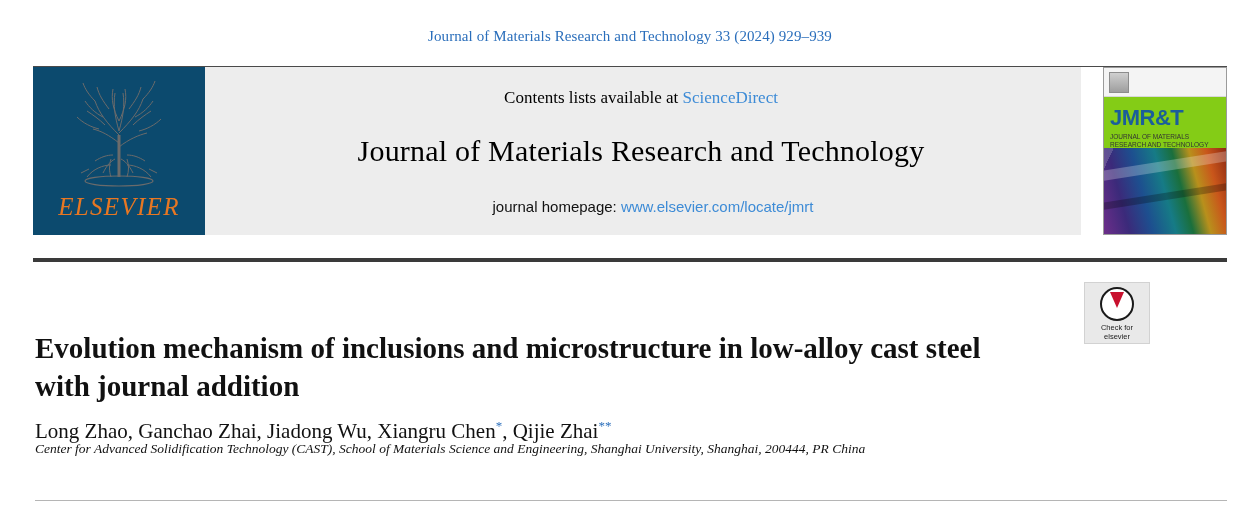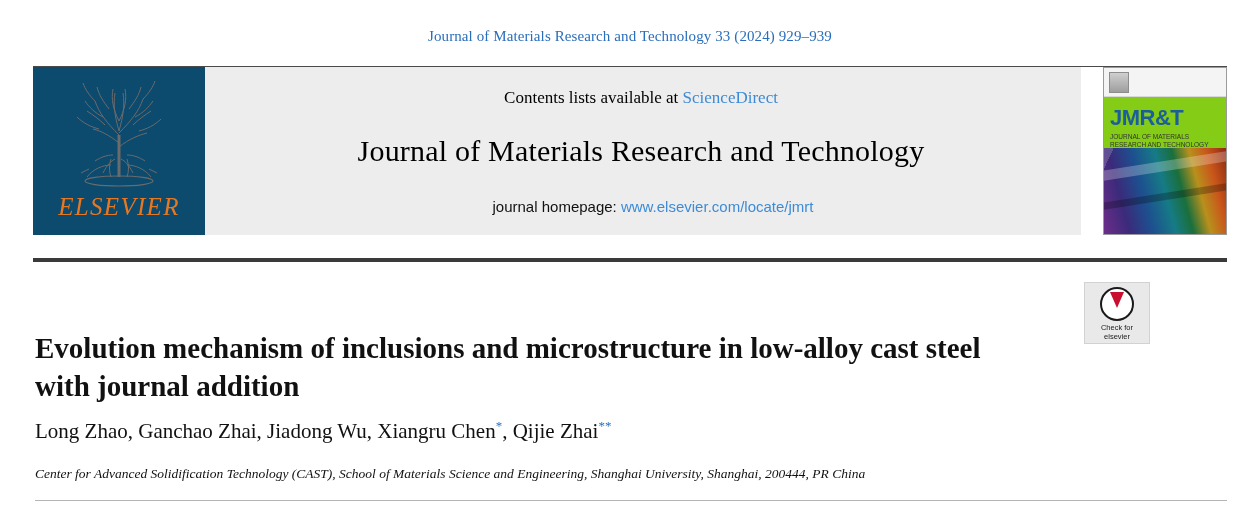--- a/index.html
+++ b/index.html
@@ -227,21 +227,21 @@
     font-size: 21px;
     color: #111;
   }
   .authors sup {
     color: #2a6ebb;
     font-size: 13px;
     vertical-align: super;
   }
   .affiliation {
     position: absolute;
-    top: 466px;
+    top: 441px;
     left: 35px;
     width: 1100px;
     font-family: "Liberation Serif", serif;
     font-style: italic;
     font-size: 13.5px;
     color: #111;
   }
   .bottom-rule {
     position: absolute;
     top: 500px;

